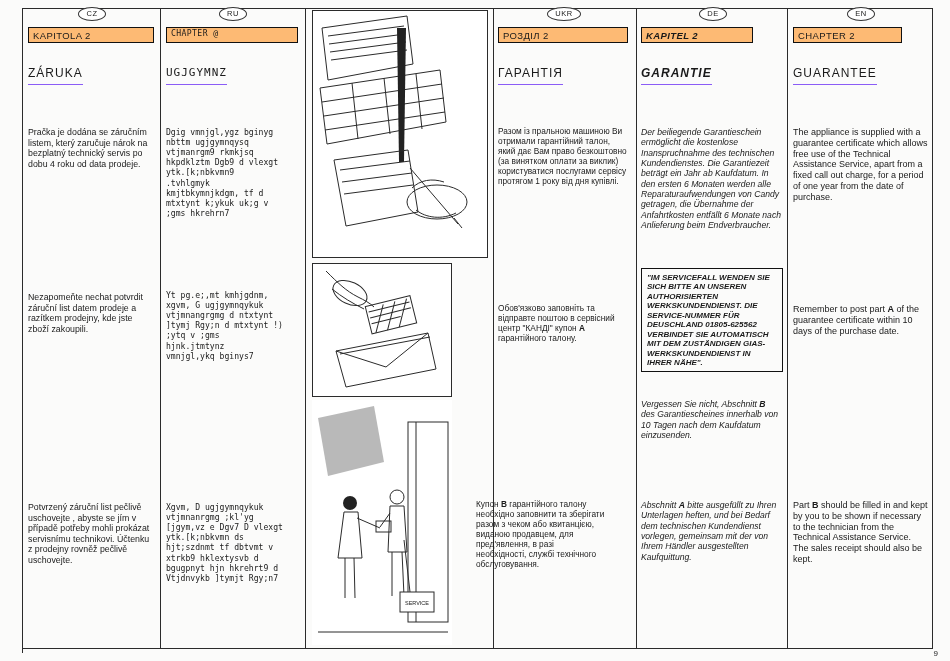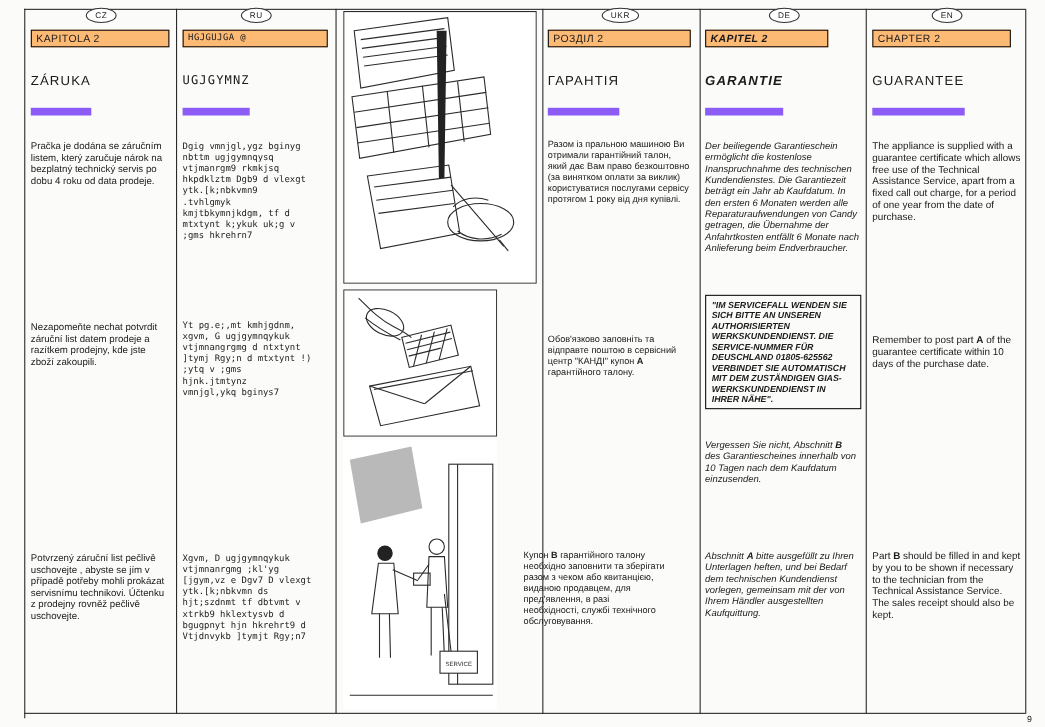--- a/index.html
+++ b/index.html
@@ -3,21 +3,21 @@
 <meta charset="utf-8">
 <style>
   html,body{margin:0;padding:0;width:950px;height:661px;overflow:hidden;background:#fbfbfa;}
   body{font-family:"Liberation Sans",sans-serif;color:#1a1a1a;position:relative;}
   .line{position:absolute;background:#2b2b2b;}
   .badge{position:absolute;top:7px;height:12px;border:1px solid #333;border-radius:50%;
          background:#fff;font-size:7.5px;line-height:12px;text-align:center;letter-spacing:.5px;}
   .chapter-box{position:absolute;top:27px;height:16px;border:1.5px solid #111;background:#fdba74;
          font-size:9.5px;line-height:16px;padding-left:4px;letter-spacing:.4px;box-sizing:border-box;}
   .col-title{position:absolute;top:66px;font-size:12px;letter-spacing:1px;
-         border-bottom:7px solid #8b5cf6;padding-bottom:18px;display:inline-block;}
+         border-bottom:1px solid #8b5cf6;padding-bottom:4px;display:inline-block;}
   .para{position:absolute;font-size:8.8px;line-height:1.2;}
   .mono{font-family:"DejaVu Sans Mono",monospace;font-size:8.1px;white-space:pre-line;line-height:1.25;}
   .italic{font-style:italic;}
   .b{font-weight:bold;}
   .de-box{position:absolute;border:1px solid #111;padding:4px 5px;font-size:8px;line-height:1.18;
           font-weight:bold;font-style:italic;box-sizing:border-box;}
   .pagenum{position:absolute;right:12px;top:649px;font-size:8px;}
   svg{display:block;}
   .illus{position:absolute;background:#fff;}
 </style>
@@ -39,21 +39,21 @@
 <div class="badge" style="left:547px;width:32px;">UKR</div>
 <div class="badge" style="left:699px;width:26px;">DE</div>
 <div class="badge" style="left:847px;width:26px;">EN</div>
 
 <div class="chapter-box" style="left:28px;width:126px;">KAPITOLA 2</div>
 <div class="col-title" style="left:28px;">ZÁRUKA</div>
 <div class="para" style="left:28px;top:127px;width:126px;">Pračka je dodána se záručním listem, který zaručuje nárok na bezplatný technický servis po dobu 4 roku od data prodeje.</div>
 <div class="para" style="left:28px;top:292px;width:126px;">Nezapomeňte nechat potvrdit záruční list datem prodeje a razítkem prodejny, kde jste zboží zakoupili.</div>
 <div class="para" style="left:28px;top:502px;width:126px;">Potvrzený záruční list pečlivě uschovejte , abyste se jím v případě potřeby mohli prokázat servisnímu technikovi. Účtenku z prodejny rovněž pečlivě uschovejte.</div>
 
-<div class="chapter-box mono" style="left:166px;width:132px;">HGJGUJGA @</div>
+<div class="chapter-box mono" style="left:166px;width:132px;">CHAPTER @</div>
 <div class="col-title mono" style="left:166px;font-size:11px;">UGJGYMNZ</div>
 <div class="para mono" style="left:166px;top:127px;width:134px;">Dgig vmnjgl,ygz bginyg
 nbttm ugjgymnqysq
 vtjmanrgm9 rkmkjsq
 hkpdklztm Dgb9 d vlexgt
 ytk.[k;nbkvmn9
 .tvhlgmyk
 kmjtbkymnjkdgm, tf d
 mtxtynt k;ykuk uk;g v
 ;gms hkrehrn7</div>
@@ -160,21 +160,21 @@
 <div class="col-title italic b" style="left:641px;">GARANTIE</div>
 <div class="para italic" style="left:641px;top:127px;width:140px;font-size:8.6px;">Der beiliegende Garantieschein ermöglicht die kostenlose Inanspruchnahme des technischen Kundendienstes. Die Garantiezeit beträgt ein Jahr ab Kaufdatum. In den ersten 6 Monaten werden alle Reparaturaufwendungen von Candy getragen, die Übernahme der Anfahrtkosten entfällt 6 Monate nach Anlieferung beim Endverbraucher.</div>
 <div class="de-box" style="left:641px;top:268px;width:142px;">"IM SERVICEFALL WENDEN SIE SICH BITTE AN UNSEREN AUTHORISIERTEN WERKSKUNDENDIENST. DIE SERVICE-NUMMER FÜR DEUSCHLAND 01805-625562 VERBINDET SIE AUTOMATISCH MIT DEM ZUSTÄNDIGEN GIAS-WERKSKUNDENDIENST IN IHRER NÄHE".</div>
 <div class="para italic" style="left:641px;top:399px;width:140px;font-size:8.6px;">
   <span>Vergessen Sie nicht, Abschnitt </span><span class="b">B</span><span> des Garantiescheines innerhalb von 10 Tagen nach dem Kaufdatum einzusenden.</span>
 </div>
 <div class="para italic" style="left:641px;top:500px;width:140px;font-size:8.6px;">
   <span>Abschnitt </span><span class="b">A</span><span> bitte ausgefüllt zu Ihren Unterlagen heften, und bei Bedarf dem technischen Kundendienst vorlegen, gemeinsam mit der von Ihrem Händler ausgestellten Kaufquittung.</span>
 </div>
 
-<div class="chapter-box" style="left:793px;width:126px;">CHAPTER 2</div>
+<div class="chapter-box" style="left:793px;width:109px;">CHAPTER 2</div>
 <div class="col-title" style="left:793px;">GUARANTEE</div>
 <div class="para" style="left:793px;top:127px;width:135px;font-size:9px;">The appliance is supplied with a guarantee certificate which allows free use of the Technical Assistance Service, apart from a fixed call out charge, for a period of one year from the date of purchase.</div>
 <div class="para" style="left:793px;top:304px;width:135px;font-size:9px;">
   <span>Remember to post part </span><span class="b">A</span><span> of the guarantee certificate within 10 days of the purchase date.</span>
 </div>
 <div class="para" style="left:793px;top:500px;width:135px;font-size:9px;">
   <span>Part </span><span class="b">B</span><span> should be filled in and kept by you to be shown if necessary to the technician from the Technical Assistance Service. The sales receipt should also be kept.</span>
 </div>
 
 <div class="pagenum">9</div>

